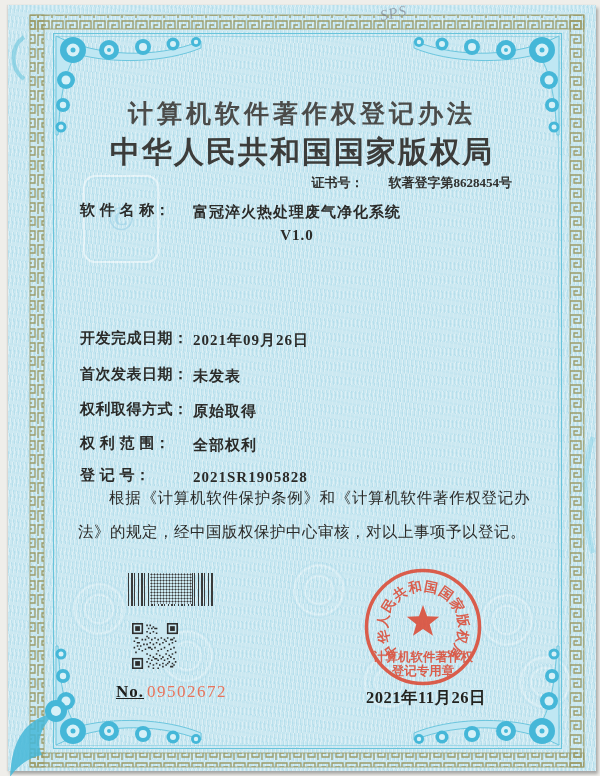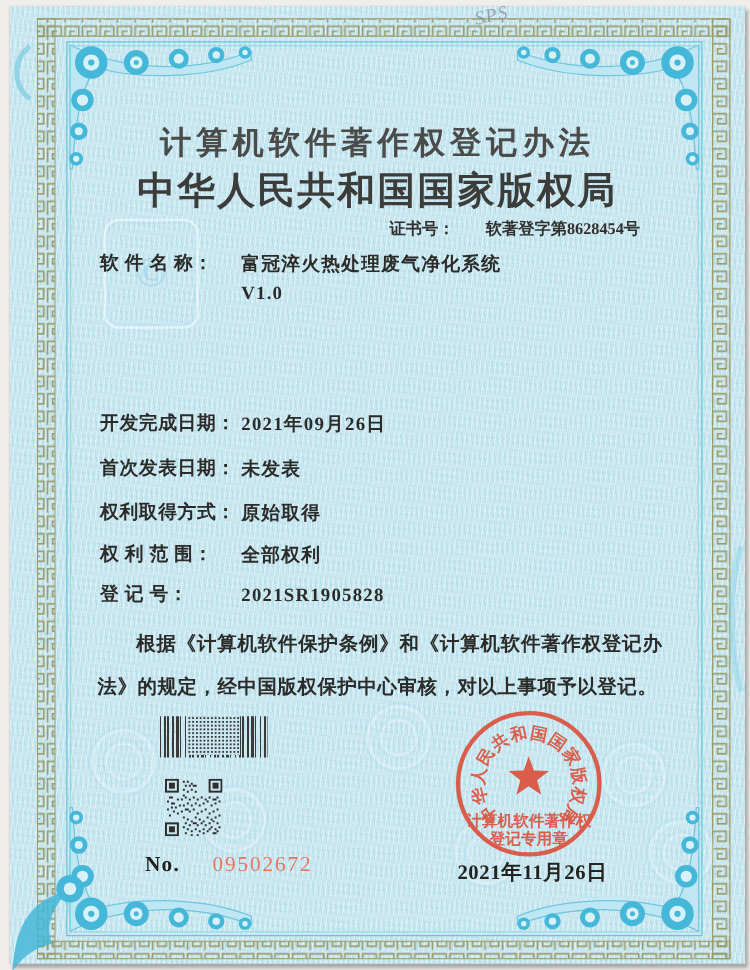--- a/index.html
+++ b/index.html
@@ -56,42 +56,42 @@
     position:absolute;left:0;top:127px;width:100%;text-align:center;
     font-size:30px;font-weight:bold;color:#3c3c3a;letter-spacing:2px;
   }
   .certno-row{
     position:absolute;top:169px;right:84px;font-size:13px;font-weight:bold;color:#30302e;
   }
   .certno-row .lbl{margin-right:25px;}
   
   .field{position:absolute;left:72px;display:flex;font-size:15px;font-weight:bold;color:#2b2b29;}
   .flabel{width:113px;flex:0 0 113px;letter-spacing:.5px;}
-  .fvalue{letter-spacing:1px;line-height:23px;}
+  .fvalue{letter-spacing:1px;line-height:23px;text-align:center;}
   
   .statement{
-    position:absolute;left:70px;top:494px;width:452px;
-    font-size:15.5px;font-weight:bold;color:#2b2b29;line-height:34px;
+    position:absolute;left:70px;top:476px;width:452px;
+    font-size:15.5px;font-weight:normal;color:#2b2b29;line-height:34px;
     text-indent:2em;letter-spacing:.5px;text-align:justify;
   }
   
   .barcode{
     position:absolute;left:120px;top:568px;width:86px;height:33px;
     background:repeating-linear-gradient(90deg,#3a3a3a 0 1px,rgba(0,0,0,0) 1px 3px,#3a3a3a 3px 5px,rgba(0,0,0,0) 5px 6px,#3a3a3a 6px 7px,rgba(0,0,0,0) 7px 10px);
   }
   .barcode::after{
     content:"";position:absolute;left:26%;right:26%;top:0;bottom:2px;
     background-color:#cbe8f1;
     background-image:radial-gradient(#3a3a3a .9px, rgba(0,0,0,0) 1.1px);
     background-size:3px 3px;
   }
   .qr{position:absolute;left:124px;top:618px;width:46px;height:46px;}
   
   .serial{position:absolute;left:108px;top:677px;font-size:17px;}
-  .serial .no{font-weight:bold;color:#20201e;letter-spacing:1px;margin-right:26px;}
+  .serial .no{font-weight:bold;color:#20201e;letter-spacing:1px;margin-right:3px;text-decoration:underline;}
   .serial .num{color:#e8745c;letter-spacing:1.5px;text-align:right;}
   .issue-date{
     position:absolute;left:352px;top:682px;width:126px;text-align:right;
     font-size:16.5px;font-weight:bold;color:#23231f;letter-spacing:.5px;
   }
   
   .seal{position:absolute;left:352px;top:559px;width:126px;height:126px;}
   
   .handwriting{
     position:absolute;left:372px;top:0px;

